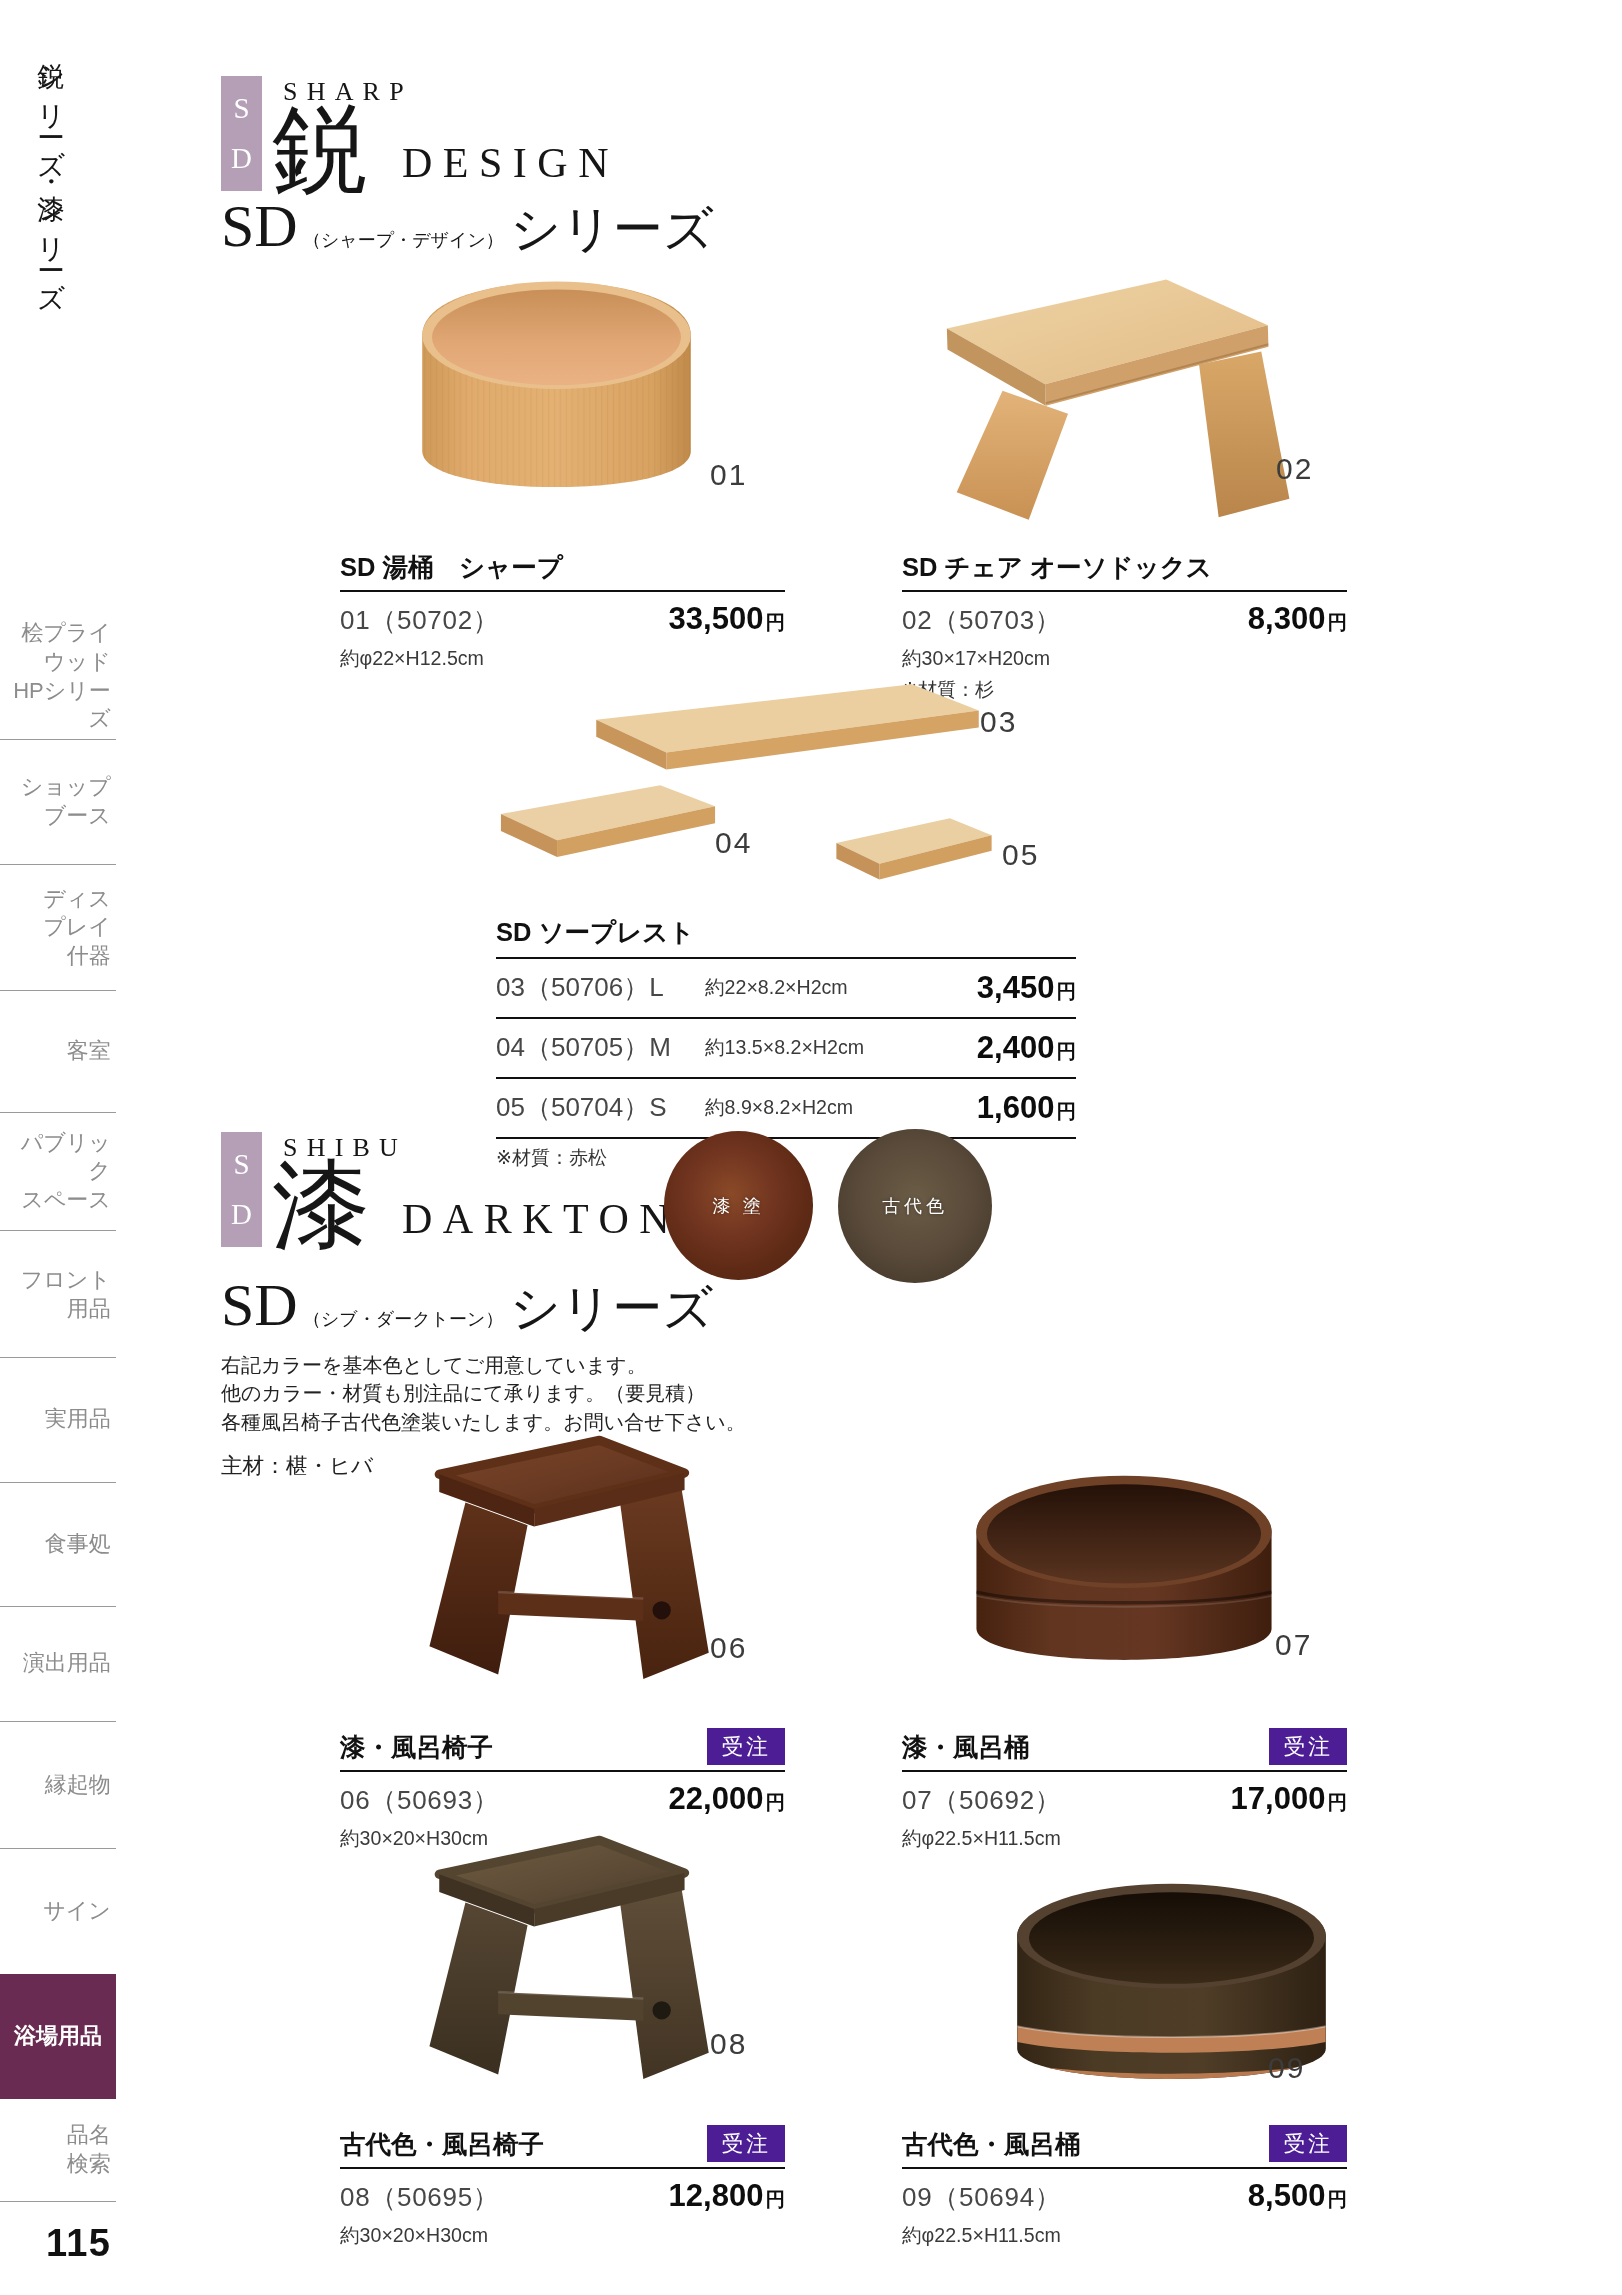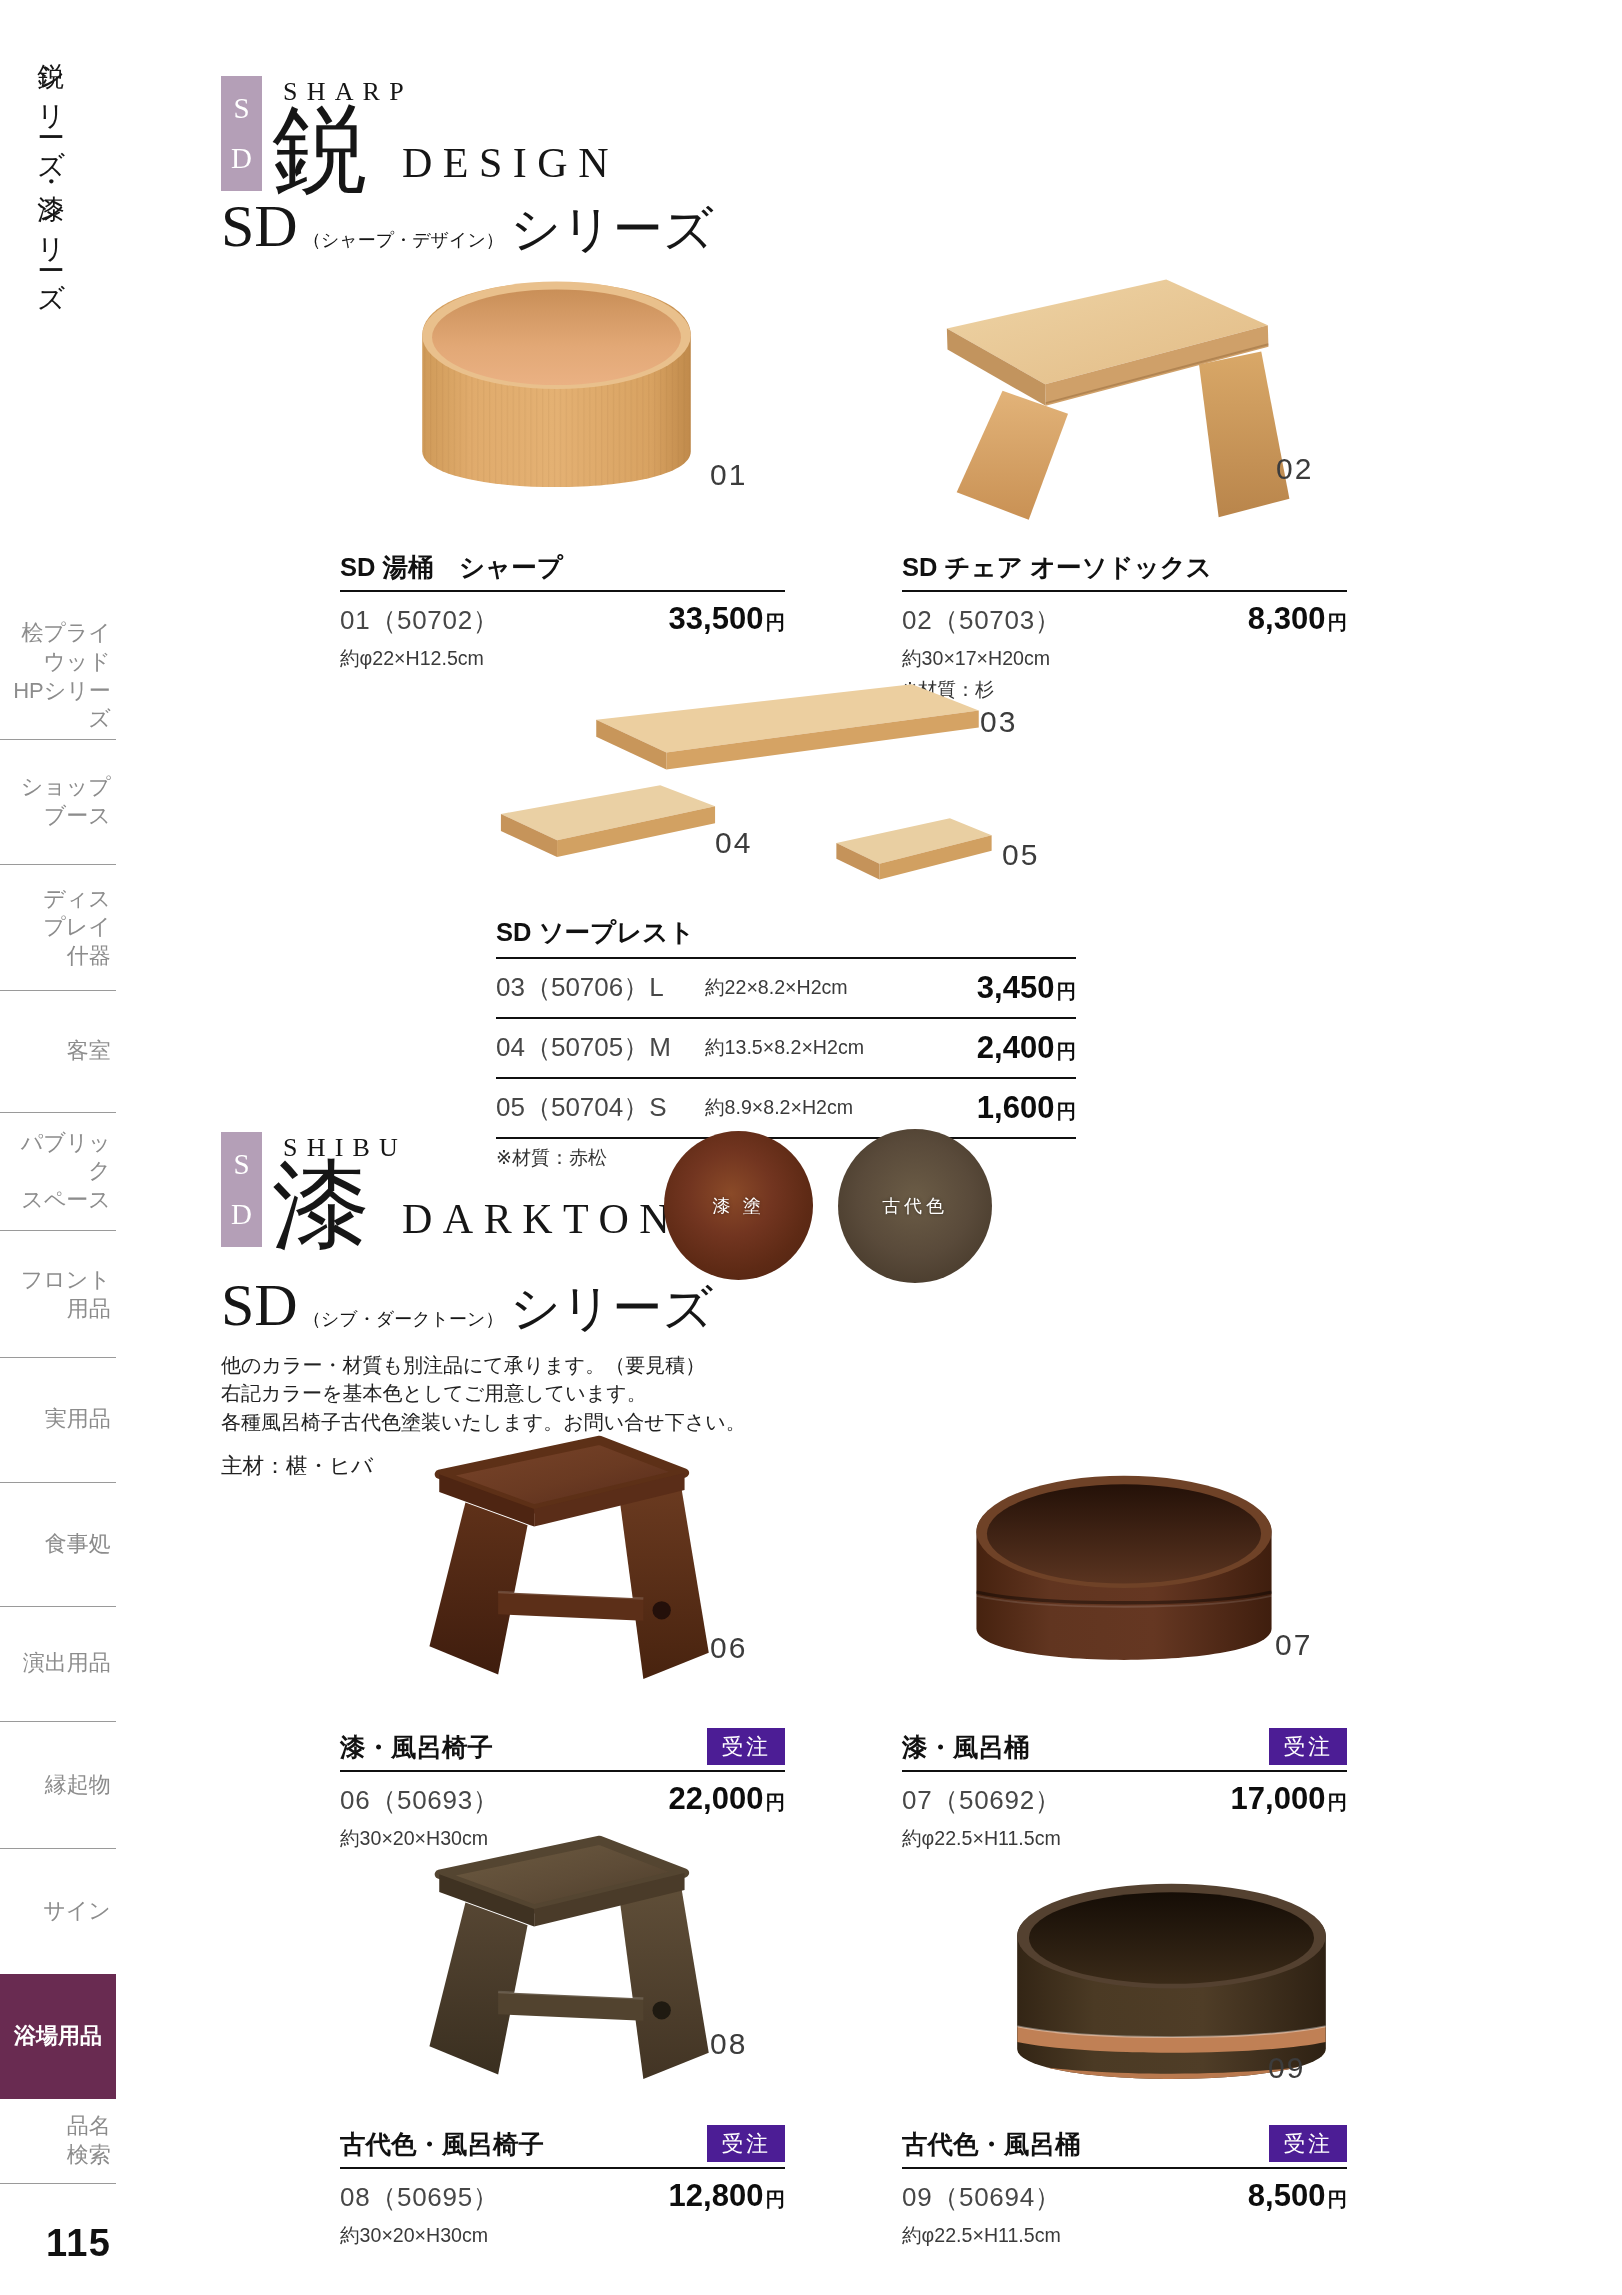--- a/index.html
+++ b/index.html
@@ -83,21 +83,21 @@
   <div class="nav-cell" style="top:1113px;height:118px;">パブリック
 スペース</div>
   <div class="nav-cell" style="top:1232px;height:126px;">フロント
 用品</div>
   <div class="nav-cell" style="top:1357px;height:126px;">実用品</div>
   <div class="nav-cell" style="top:1483px;height:124px;">食事処</div>
   <div class="nav-cell" style="top:1606px;height:116px;">演出用品</div>
   <div class="nav-cell" style="top:1722px;height:127px;">縁起物</div>
   <div class="nav-cell no-line" style="top:1849px;height:125px;">サイン</div>
   <div class="nav-cell active" style="top:1974px;height:125px;">浴場用品</div>
-  <div class="nav-cell" style="top:2099px;height:85px;">品名
+  <div class="nav-cell" style="top:2099px;height:103px;">品名
 検索</div>
 
   <div class="abs pagenum" style="left:46px;top:2222px;width:85px;text-align:left;">115</div>
 
   <div class="abs sd-badge serif" style="left:221px;top:76px;">
     <span>S</span>
     <span>D</span>
   </div>
   <div class="abs serif eyebrow" style="left:283px;top:77px;">SHARP</div>
   <div class="abs serif bigkanji" style="left:272px;top:101px;">鋭</div>
@@ -253,22 +253,22 @@
     <span class="swatch-label">古代色</span>
   </div>
 
   <div class="abs series-line serif" style="left:221px;top:1275px;">
     <span class="series-sd">SD</span>
     <span class="series-paren">（シブ・ダークトーン）</span>
     <span class="series-suffix">シリーズ</span>
   </div>
 
   <div class="abs desc" style="left:221px;top:1351px;">
+    <div>右記カラーを基本色としてご用意しています。</div>
     <div>他のカラー・材質も別注品にて承ります。（要見積）</div>
-    <div>右記カラーを基本色としてご用意しています。</div>
     <div>各種風呂椅子古代色塗装いたします。お問い合せ下さい。</div>
   </div>
   <div class="abs material-main" style="left:221px;top:1451px;">主材：椹・ヒバ</div>
 
   <div class="abs" style="left:400px;top:1427px;width:314px;height:262px;">
     <svg width="314" height="262" viewBox="0 0 480 400">
       <defs>
         <linearGradient id="st6" x1="0" y1="0" x2="1" y2="1">
           <stop offset="0" stop-color="#7a452a"></stop>
             <stop offset="0.55" stop-color="#6a3a22"></stop>

